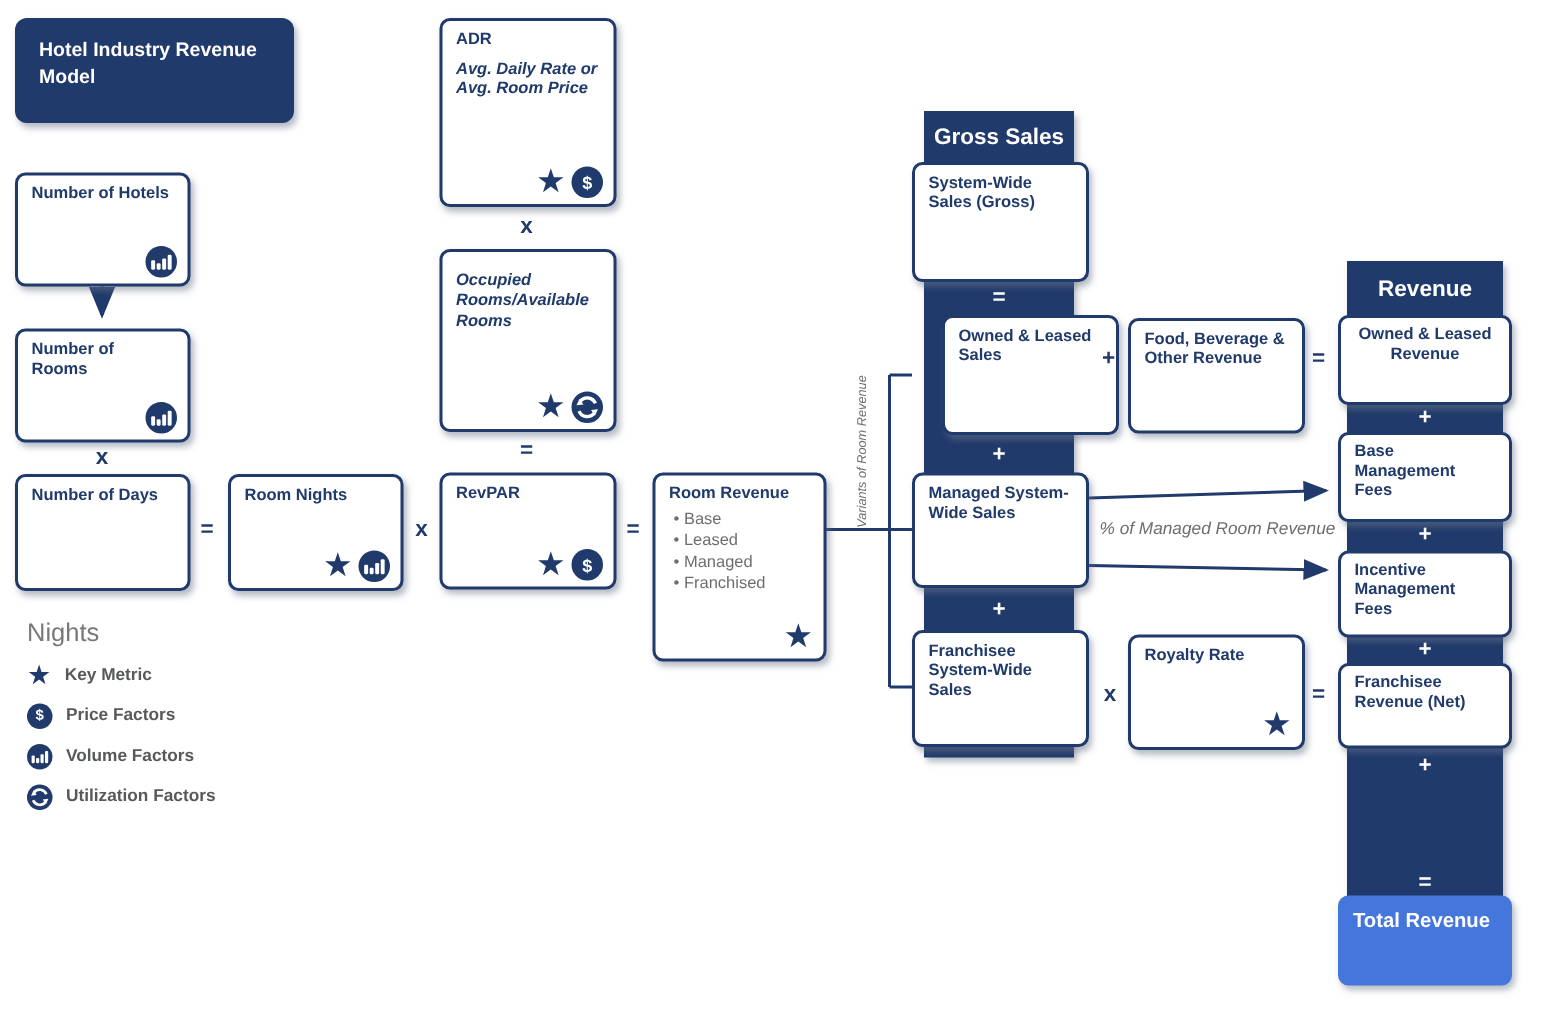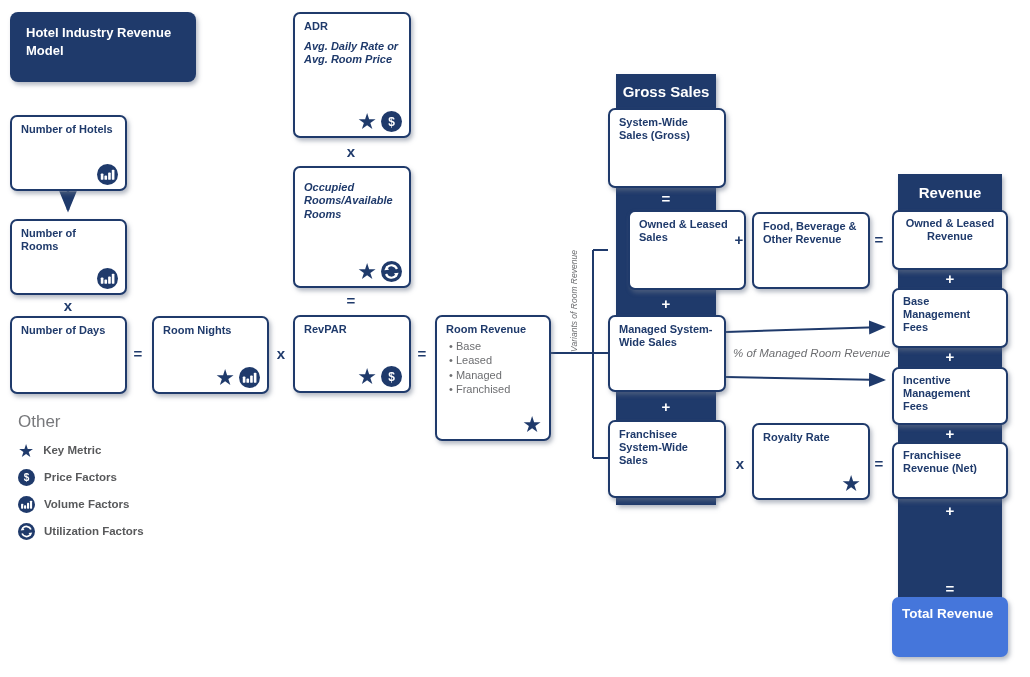--- a/index.html
+++ b/index.html
@@ -245,21 +245,21 @@
   <div class="b" style="left:892px;top:442px;width:116px;height:57px;padding:5px 9px;">
     <div class="btitle">Franchisee Revenue (Net)</div>
   </div>
   <span class="op w" style="left:950px;top:510px;">+</span>
 
   <span class="op w" style="left:950px;top:588px;">=</span>
 
   <div class="total" style="left:892px;top:597px;width:116px;height:60px;">Total Revenue</div>
 
   <div class="legend">
-    <div class="lheading">Other</div>
+    <div class="lheading">Nights</div>
     <div class="litem">
       <span class="star lstar">★</span>
       <span class="llabel">Key Metric</span>
     </div>
     <div class="litem">
       <span class="ci lci">$</span>
       <span class="llabel">Price Factors</span>
     </div>
     <div class="litem">
       <span class="ci lci">

